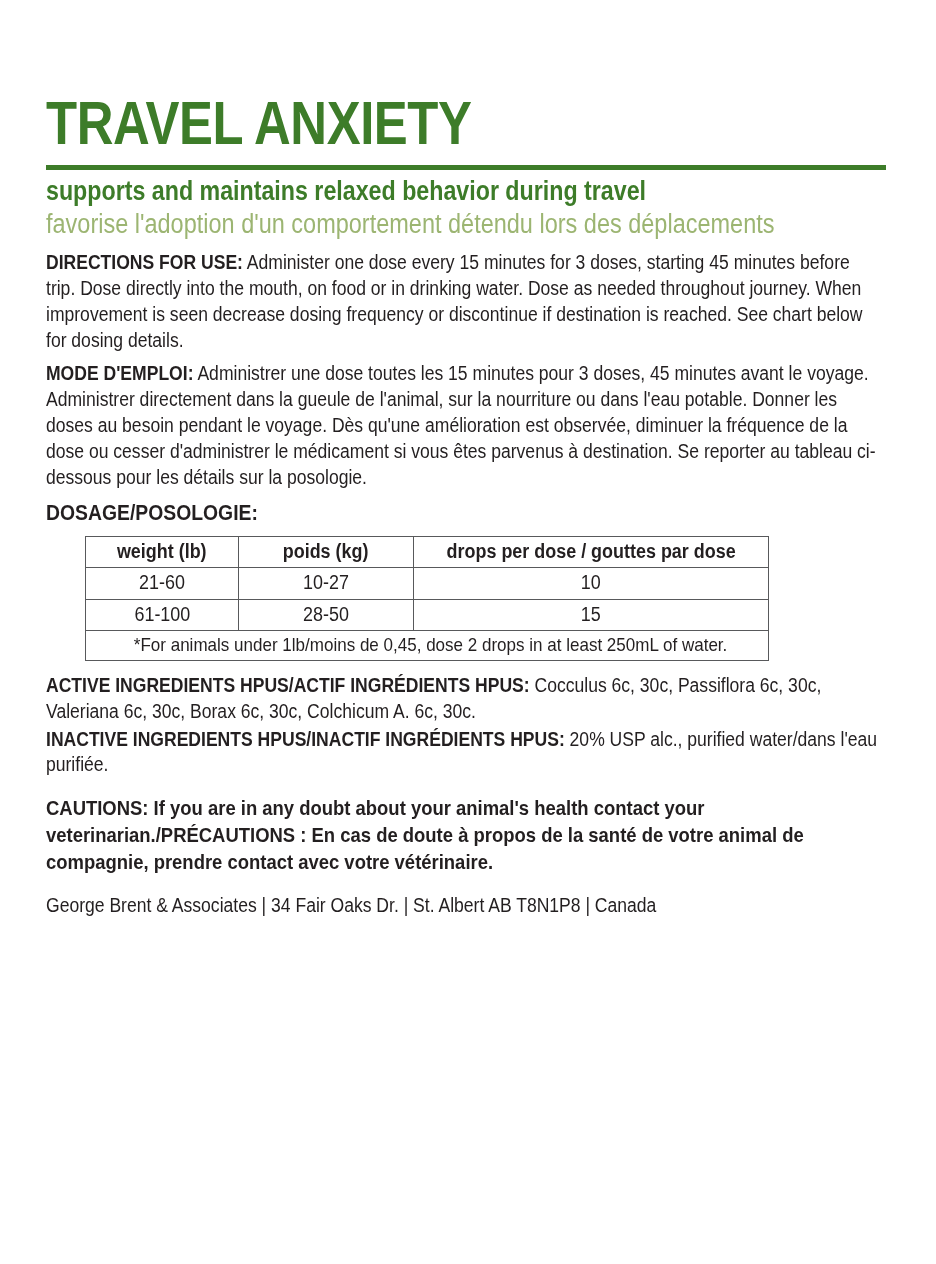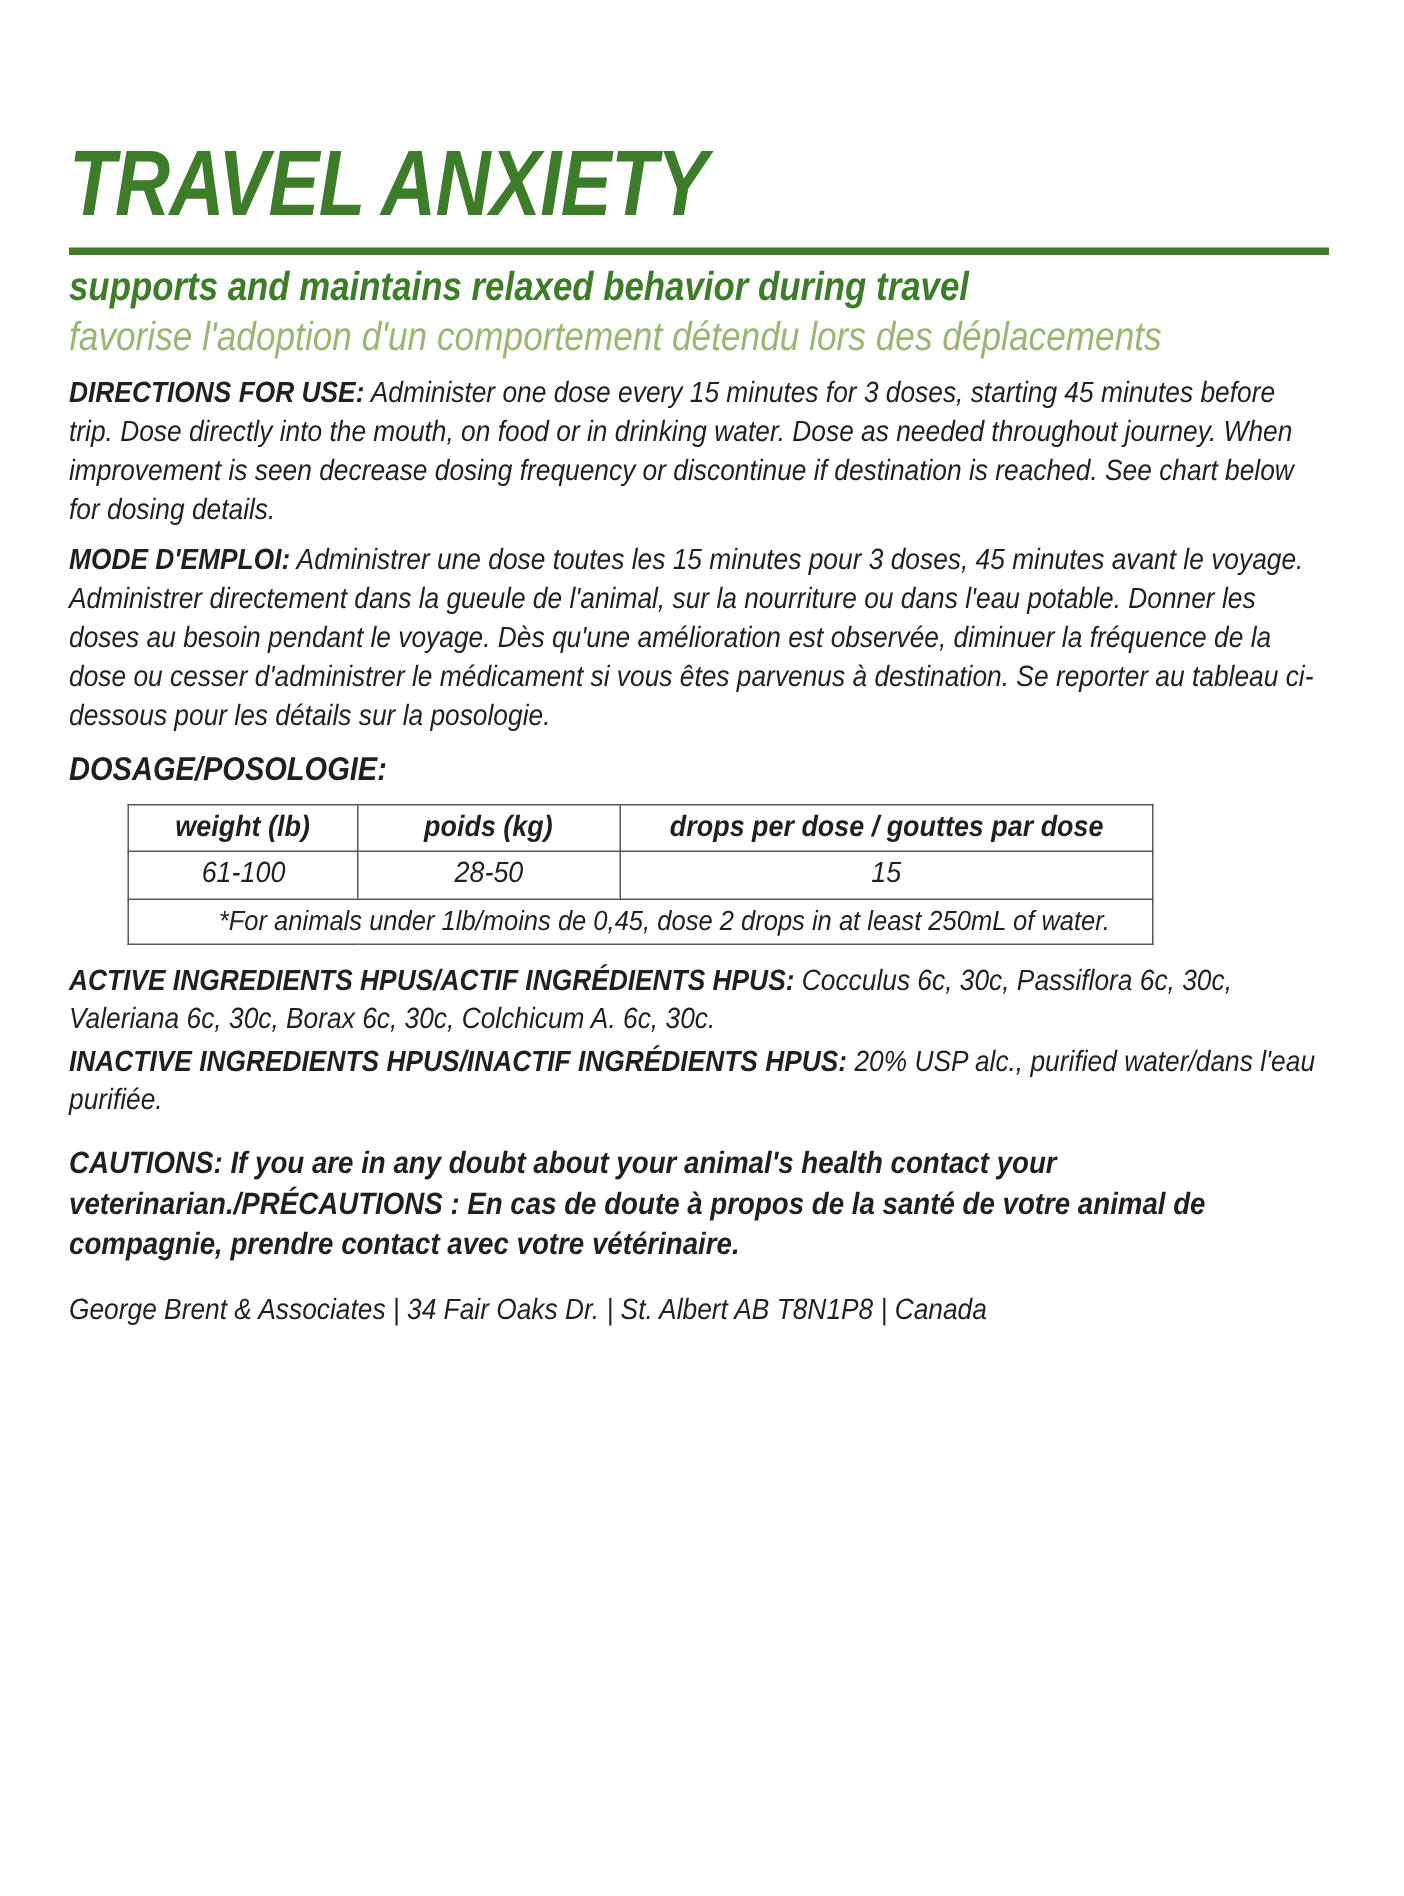--- a/index.html
+++ b/index.html
@@ -15,21 +15,20 @@
     overflow: hidden;
   }
   .label {
     position: absolute;
     left: 0;
     top: 0;
     width: 929px;
     height: 1264px;
     box-sizing: border-box;
     padding: 0 46px;
-    font-style: italic;
   }
 
   
   .title {
     margin: 0;
     padding-top: 94px;
     font-size: 62px;
     line-height: 0.92;
     font-weight: bold;
     letter-spacing: -0.5px;
@@ -109,21 +108,21 @@
     line-height: 1.15;
     font-weight: normal;
   }
   table.dosage th {
     font-weight: bold;
   }
   table.dosage .col-lb   { width: 148px; }
   table.dosage .col-kg   { width: 170px; }
   table.dosage .col-drop { width: auto; text-align: center; }
   table.dosage td.footnote {
-    text-align: right;
+    text-align: center;
     padding-left: 9px;
     font-size: 18.5px;
   }
   .cellx {
     display: inline-block;
     transform: scaleX(0.92);
   }
 
   
   .ing {
@@ -181,20 +180,25 @@
     <table class="dosage">
       <thead>
         <tr>
           <th class="col-lb"><span class="cellx">weight (lb)</span></th>
           <th class="col-kg"><span class="cellx">poids (kg)</span></th>
           <th class="col-drop"><span class="cellx">drops per dose / gouttes par dose</span></th>
         </tr>
       </thead>
       <tbody>
         <tr>
+          <td><span class="cellx">21-60</span></td>
+          <td><span class="cellx">10-27</span></td>
+          <td><span class="cellx">10</span></td>
+        </tr>
+        <tr>
           <td><span class="cellx">61-100</span></td>
           <td><span class="cellx">28-50</span></td>
           <td><span class="cellx">15</span></td>
         </tr>
         <tr>
           <td class="footnote" colspan="3"><span class="cellx">*For animals under 1lb/moins de 0,45, dose 2 drops in at least 250mL of water.</span></td>
         </tr>
       </tbody>
     </table>
   </div>

